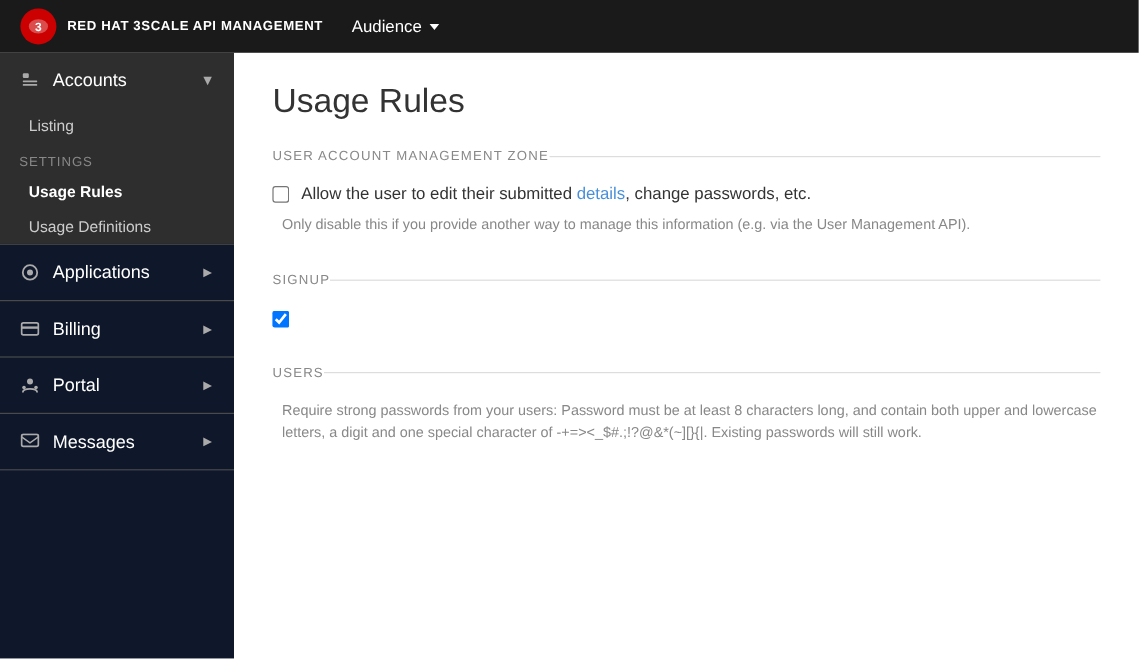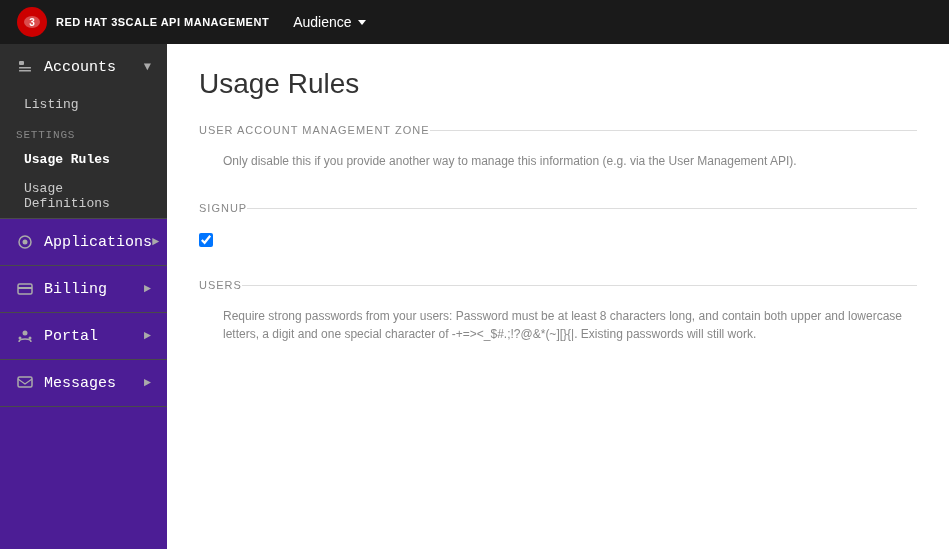--- a/index.html
+++ b/index.html
@@ -59,26 +59,25 @@
 
     
     .main-layout {
       display: flex;
       flex: 1;
       overflow: hidden;
     }
 
     
     .sidebar {
-      width: 167px;
-      background: #4c1d95;
+      width: 195px;
+      background: #0f172a;
       flex-shrink: 0;
       overflow-y: auto;
       color: #fff;
-      font-family: Liberation Mono, monospace;
     }
     .sidebar-section {
       border-bottom: 1px solid #4a4a4a;
     }
     .sidebar-main-item {
       display: flex;
       align-items: center;
       justify-content: space-between;
       padding: 14px 16px;
       cursor: pointer;
@@ -181,21 +180,21 @@
       font-size: 14px;
       color: #333;
       line-height: 1.4;
     }
     .form-row-label a, .form-row-label .link-text {
       color: #4a90d9;
     }
     .form-hint {
       font-size: 12px;
       color: #888;
-      margin-left: 24px;
+      margin-left: 8px;
       line-height: 1.5;
       margin-bottom: 8px;
     }
   </style>
 </head>
 <body>
 
 <nav class="top-nav">
   <div class="top-nav-logo">
     <svg class="logo-icon" viewBox="0 0 32 32">
@@ -305,20 +304,26 @@
 
   <main class="content">
 
     <h1 class="page-title">Usage Rules</h1>
 
     <div class="section">
       <div class="section-header">
         <span class="section-label">USER ACCOUNT MANAGEMENT ZONE</span>
         <div class="section-line"></div>
       </div>
+      <div class="form-row">
+        <input type="checkbox" id="chk1" style="">
+        <label class="form-row-label" for="chk1">
+          Allow the user to edit their submitted <span class="link-text">details</span>, change passwords, etc.
+        </label>
+      </div>
       <div class="form-hint">Only disable this if you provide another way to manage this information (e.g. via the User Management API).</div>
     </div>
 
     <div class="section">
       <div class="section-header">
         <span class="section-label">SIGNUP</span>
         <div class="section-line"></div>
       </div>
       <div class="form-row">
         <input type="checkbox" id="chk2" checked="" style="">

